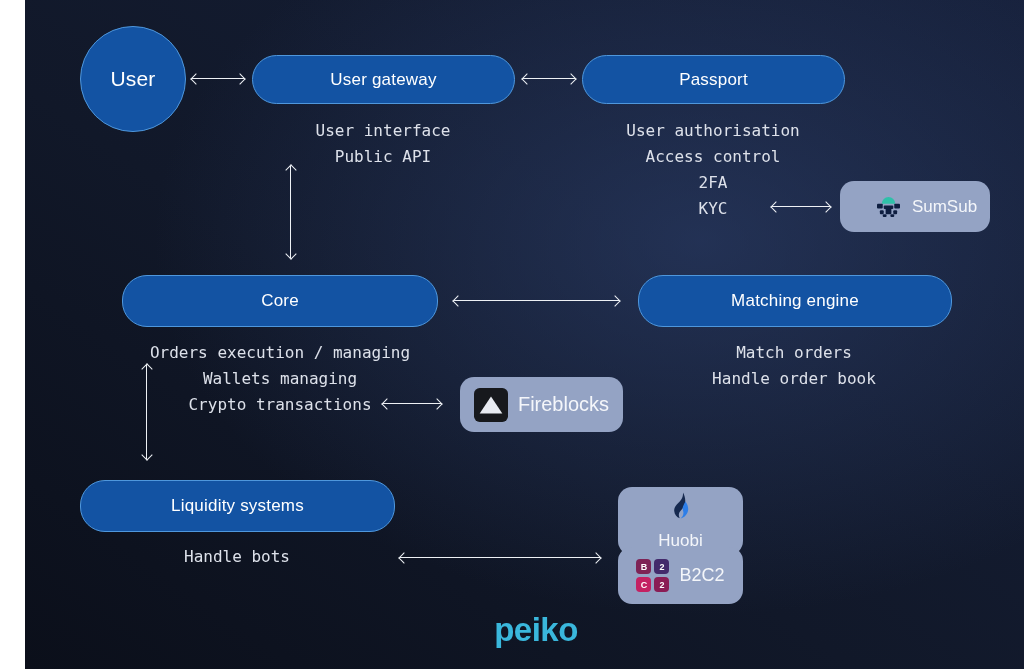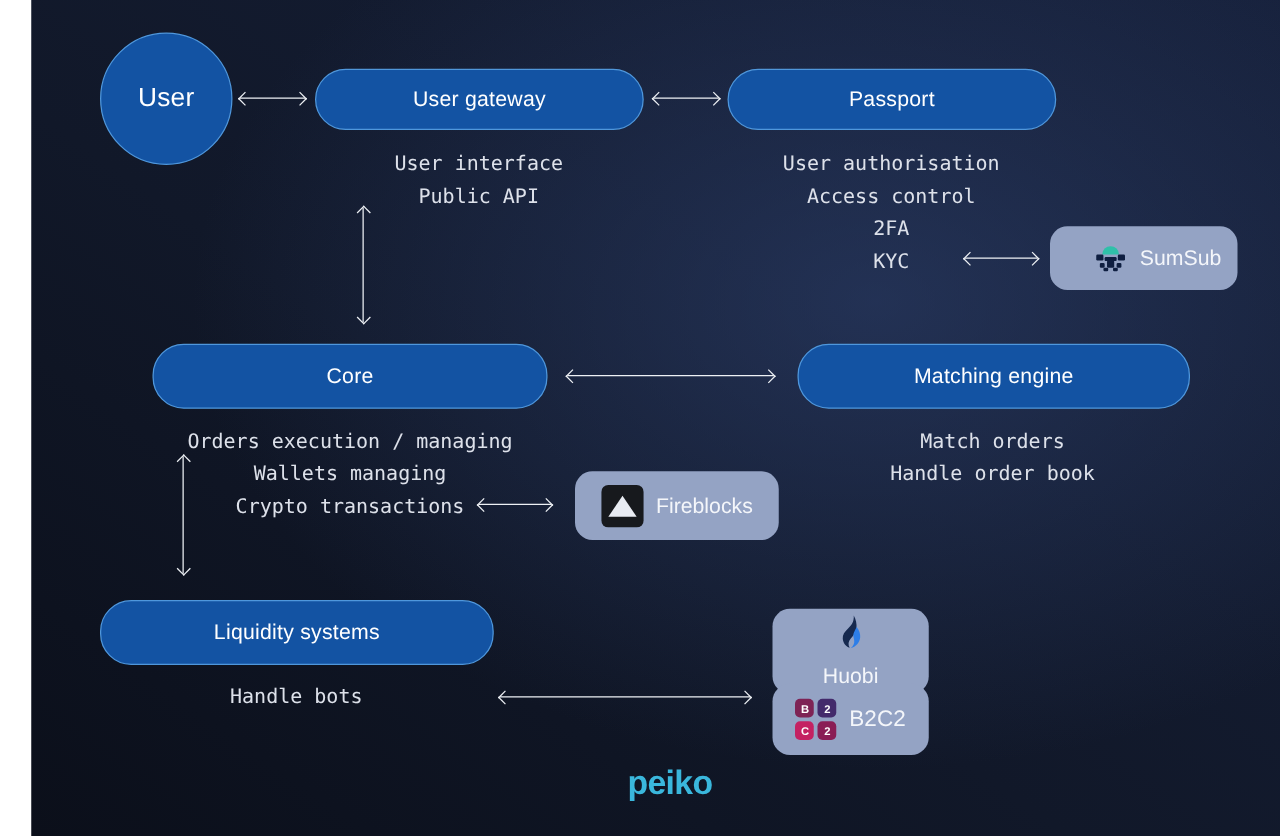--- a/index.html
+++ b/index.html
@@ -48,21 +48,21 @@
   
   .fb-icon{flex:0 0 auto;display:block;}
   .b2c2-grid{
     display:grid;grid-template-columns:15px 15px;grid-template-rows:15px 15px;gap:3px;
   }
   .b2c2-grid .tile{
     display:flex;align-items:center;justify-content:center;border-radius:4px;
     color:#fff;font-size:9px;font-weight:700;font-family:"Liberation Sans",sans-serif;
   }
   .logo{
-    position:absolute;color:#3ab7dc;font-size:27px;font-weight:700;
+    position:absolute;color:#3ab7dc;font-size:33px;font-weight:700;
     letter-spacing:-0.5px;text-align:center;
   }
 </style>
 </head>
 <body>
 
 <div class="canvas">
 
   <div class="node circle" style="left:55px;top:26px;width:106px;height:106px;">
     <span>User</span>
@@ -125,21 +125,21 @@
         <rect x="11" y="14" width="6" height="6" rx="1"></rect>
         <rect x="5" y="16" width="4" height="4" rx="1"></rect>
         <rect x="19" y="16" width="4" height="4" rx="1"></rect>
         <rect x="8" y="20" width="4" height="3" rx="1"></rect>
         <rect x="16" y="20" width="4" height="3" rx="1"></rect>
       </g>
     </svg>
     <span>SumSub</span>
   </div>
 
-  <div class="vendor" style="left:435px;top:377px;width:163px;height:55px;font-size:17px;">
+  <div class="vendor" style="left:435px;top:377px;width:163px;height:55px;font-size:20px;">
     <svg class="fb-icon" viewBox="0 0 24 24" width="34" height="34" aria-hidden="true">
       <rect x="0" y="0" width="24" height="24" rx="4" fill="#17191d"></rect>
       <polygon points="12,6 20,18 4,18" fill="#e8ebf2"></polygon>
     </svg>
     <span>Fireblocks</span>
   </div>
 
   <div class="vendor" style="left:593px;top:487px;width:125px;height:68px;flex-direction:column;">
     <svg class="fb-icon" viewBox="0 0 24 32" width="22" height="29" aria-hidden="true">
       <path fill="#16294f" d="M14.2 0.5 C14.6 6.2 12 9.3 9.2 11.9 C6.2 14.7 4.2 17.5 4.5 21 C4.8 24.8 7.3 27.8 10.6 29 C9 26.2 9.3 23.2 11.6 20.7 C14.3 17.8 16.2 15.4 16.6 11.8 C17 8.2 16.2 3.8 14.2 0.5 Z"></path>

